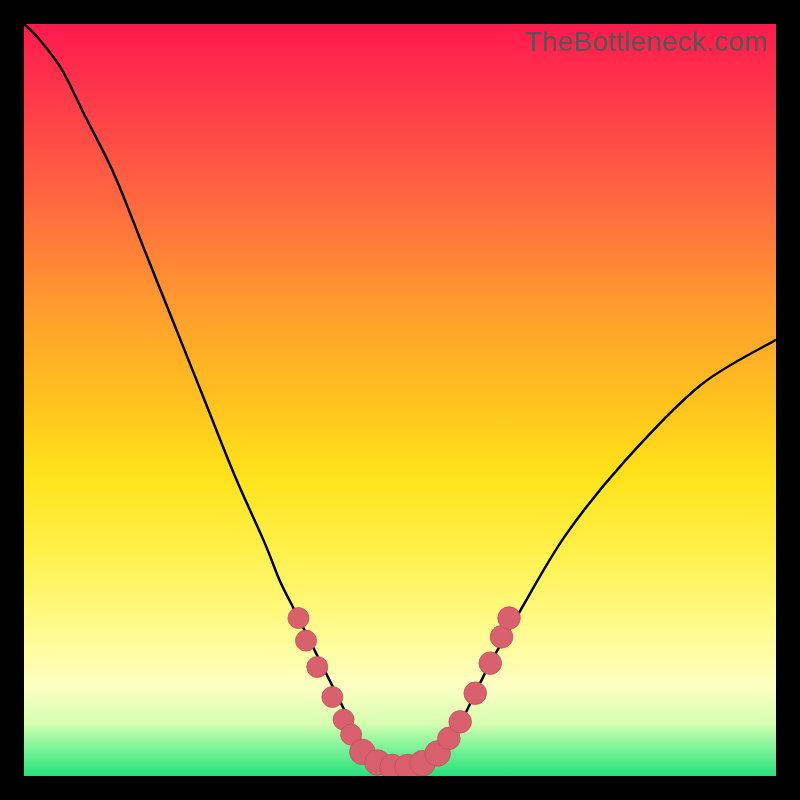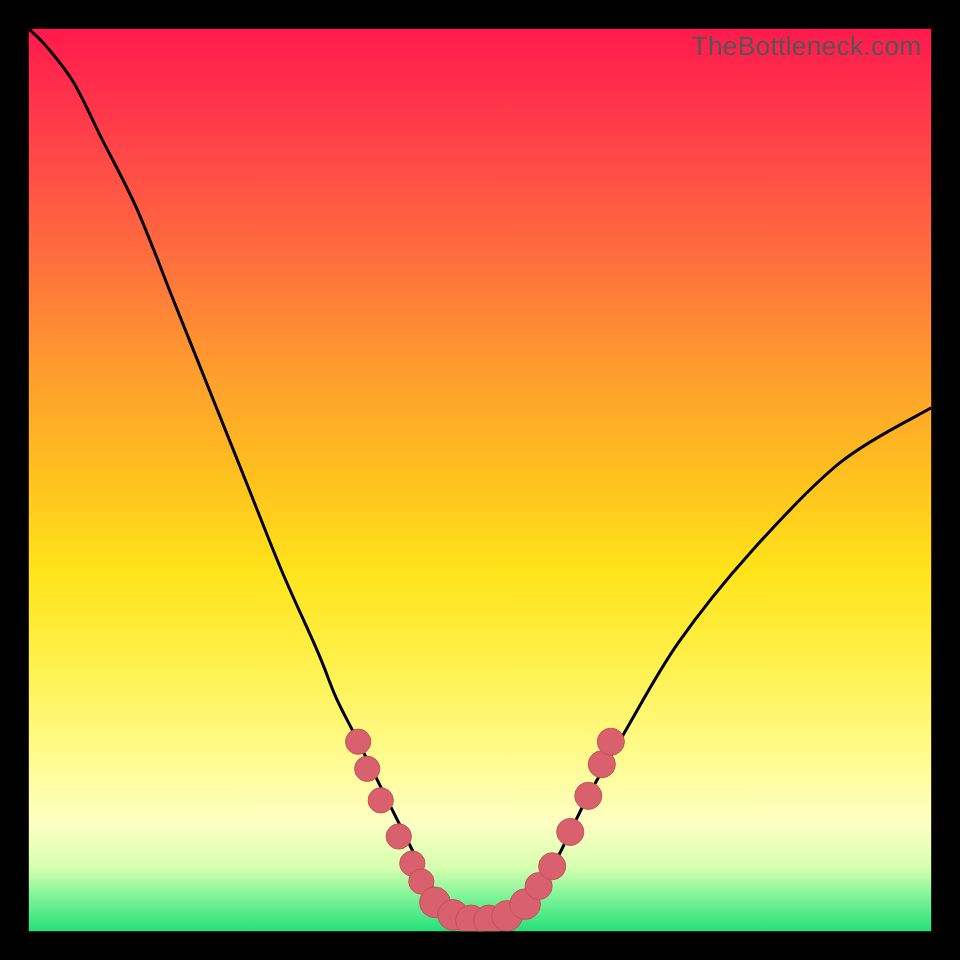--- a/index.html
+++ b/index.html
@@ -39,21 +39,21 @@
       #d6ffb0 93%,
       #84f59a 96%,
       #25e07a 100%
     );
   }
   .watermark {
     position: absolute;
     top: 2px;
     right: 8px;
     color: #555;
-    font-size: 22px;
+    font-size: 28px;
     font-weight: 500;
     letter-spacing: 0.2px;
     user-select: none;
   }
   svg.curve {
     position: absolute;
     left: 0;
     top: 0;
     width: 752px;
     height: 752px;

